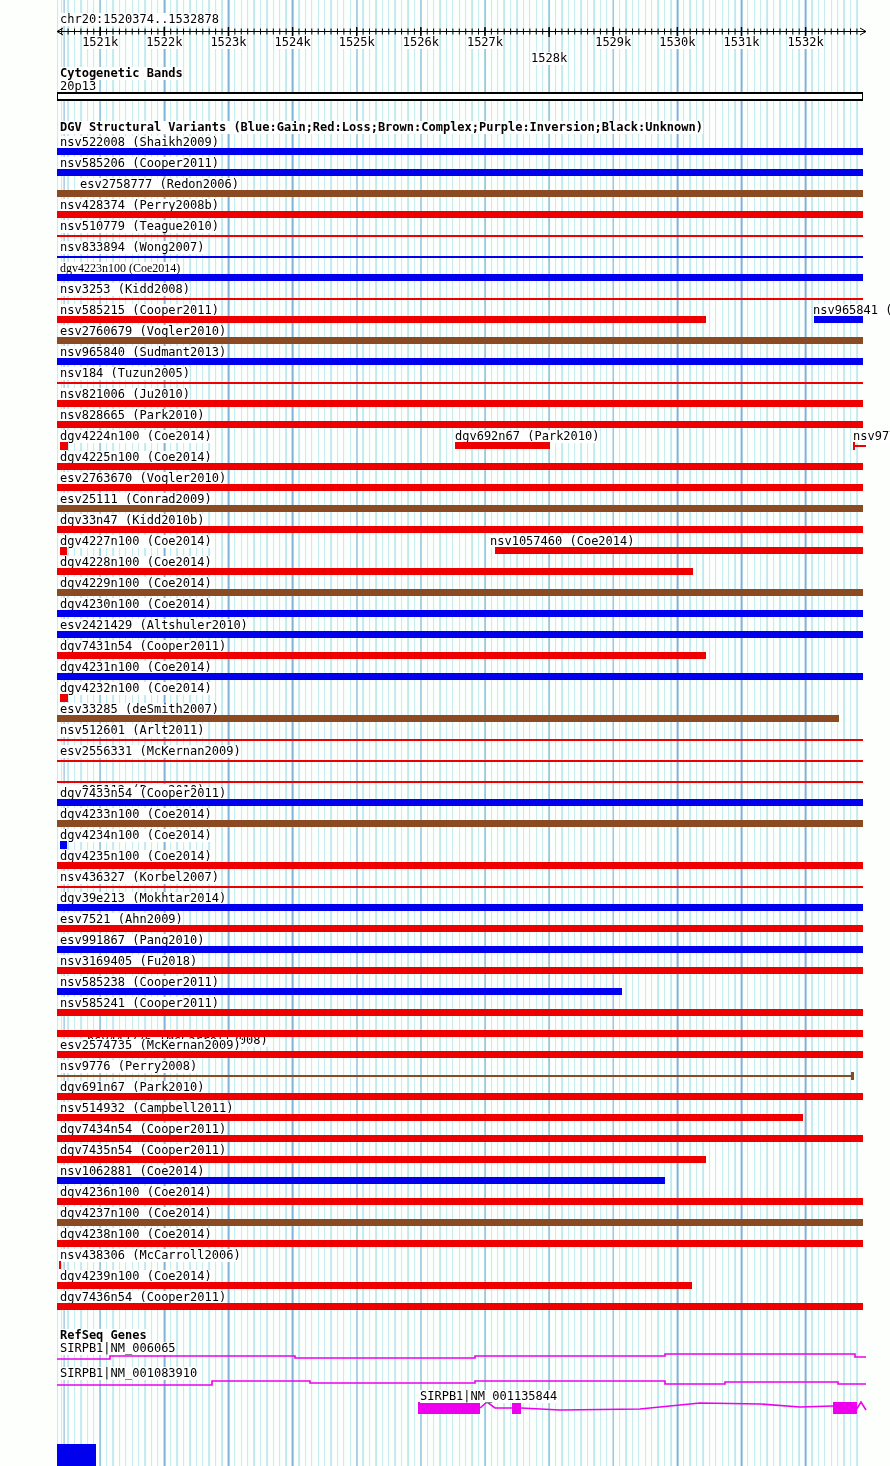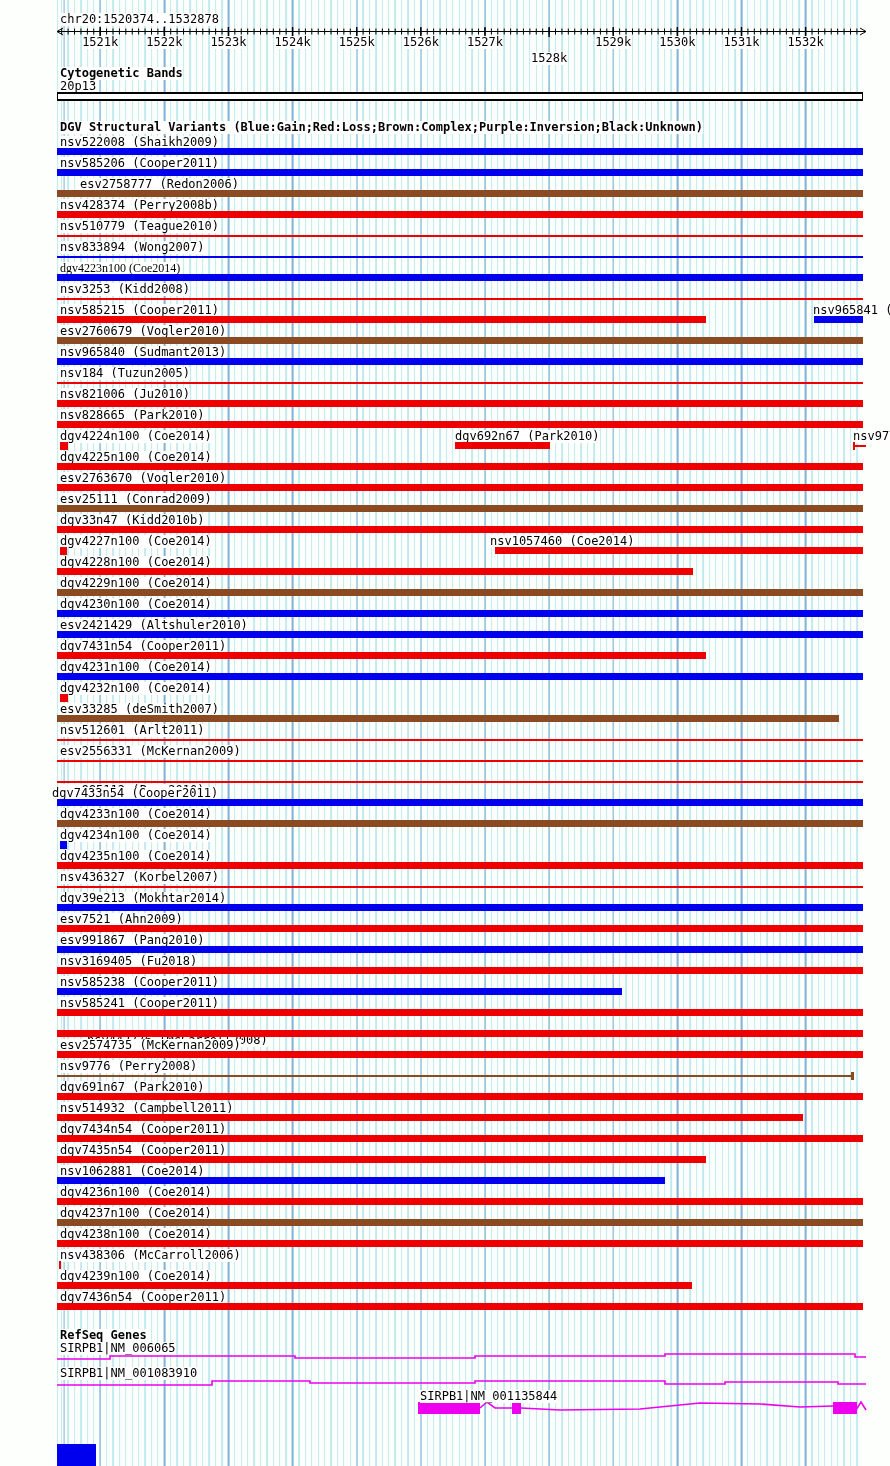--- a/index.html
+++ b/index.html
@@ -326,21 +326,21 @@
       </div>
       <div class="track-row" style="top: 745px;">
         <div class="lbl" style="left: 60px; top: 0px;">esv2556331 (McKernan2009)</div>
         <div class="bar" style="left: 57px; width: 806px; top: 15px; height: 2px; background: rgb(238, 0, 0);"></div>
       </div>
       <div class="track-row" style="top: 766px;">
         <div class="lbl" style="left: 60px; top: 0px; margin-top: 18px;">esv995112 (Pang2010)</div>
         <div class="bar" style="left: 57px; width: 806px; top: 15px; height: 2px; background: rgb(238, 0, 0);"></div>
       </div>
       <div class="track-row" style="top: 787px;">
-        <div class="lbl" style="left: 52px; top: 0px;">dgv7433n54 (Cooper2011)</div>
+        <div class="lbl" style="left: 60px; top: 0px;">dgv7433n54 (Cooper2011)</div>
         <div class="bar" style="left: 57px; width: 806px; top: 12px; height: 7px; background: rgb(0, 0, 238);"></div>
       </div>
       <div class="track-row" style="top: 808px;">
         <div class="lbl" style="left: 60px; top: 0px;">dgv4233n100 (Coe2014)</div>
         <div class="bar" style="left: 57px; width: 806px; top: 12px; height: 7px; background: rgb(139, 74, 33);"></div>
       </div>
       <div class="track-row" style="top: 829px;">
         <div class="lbl" style="left: 60px; top: 0px;">dgv4234n100 (Coe2014)</div>
         <div class="bar" style="left: 60px; width: 7px; top: 12px; height: 8px; background: rgb(0, 0, 238);"></div>
       </div>

